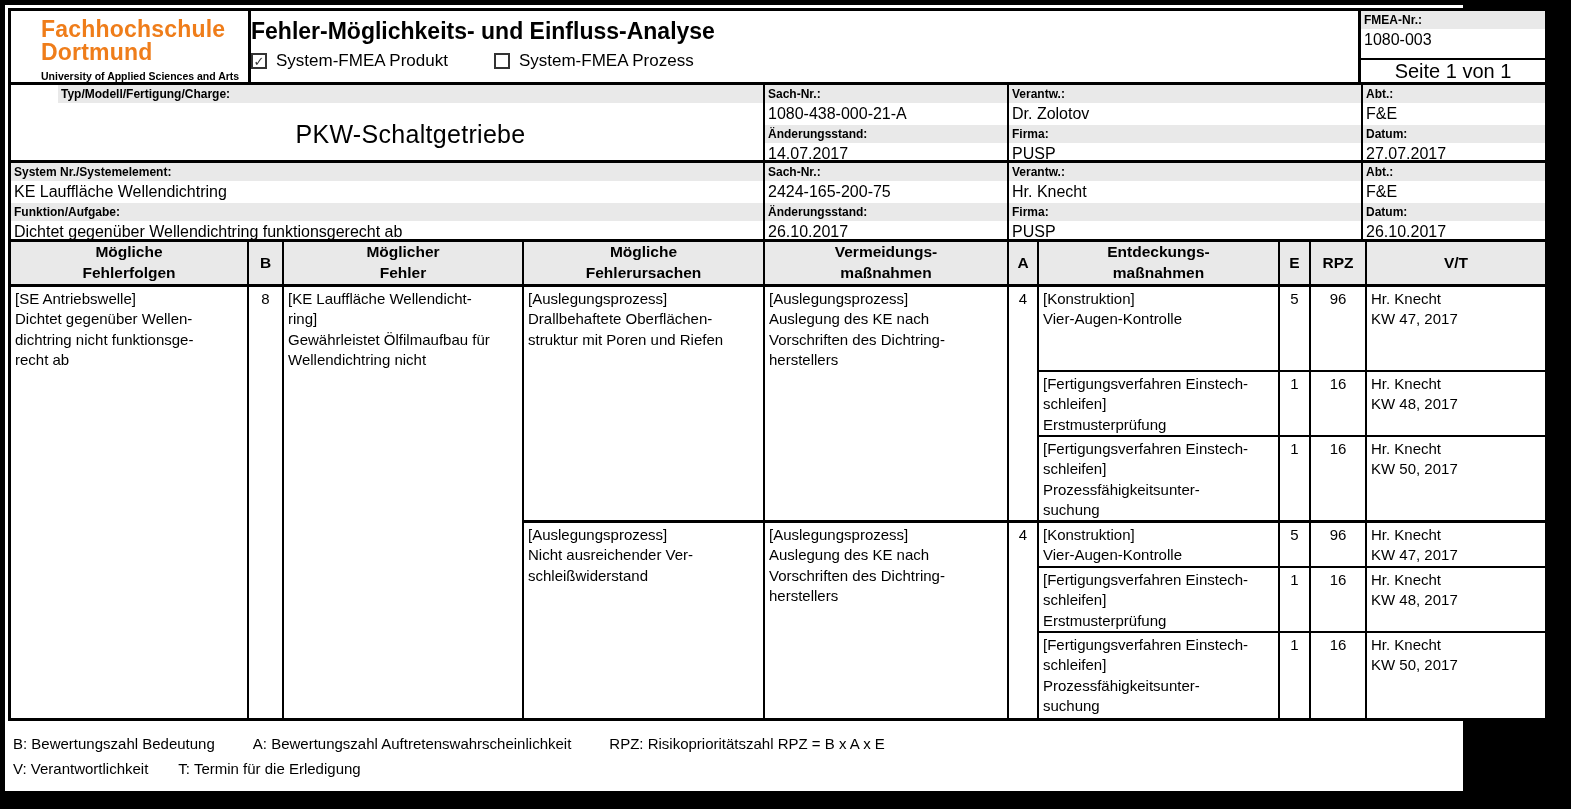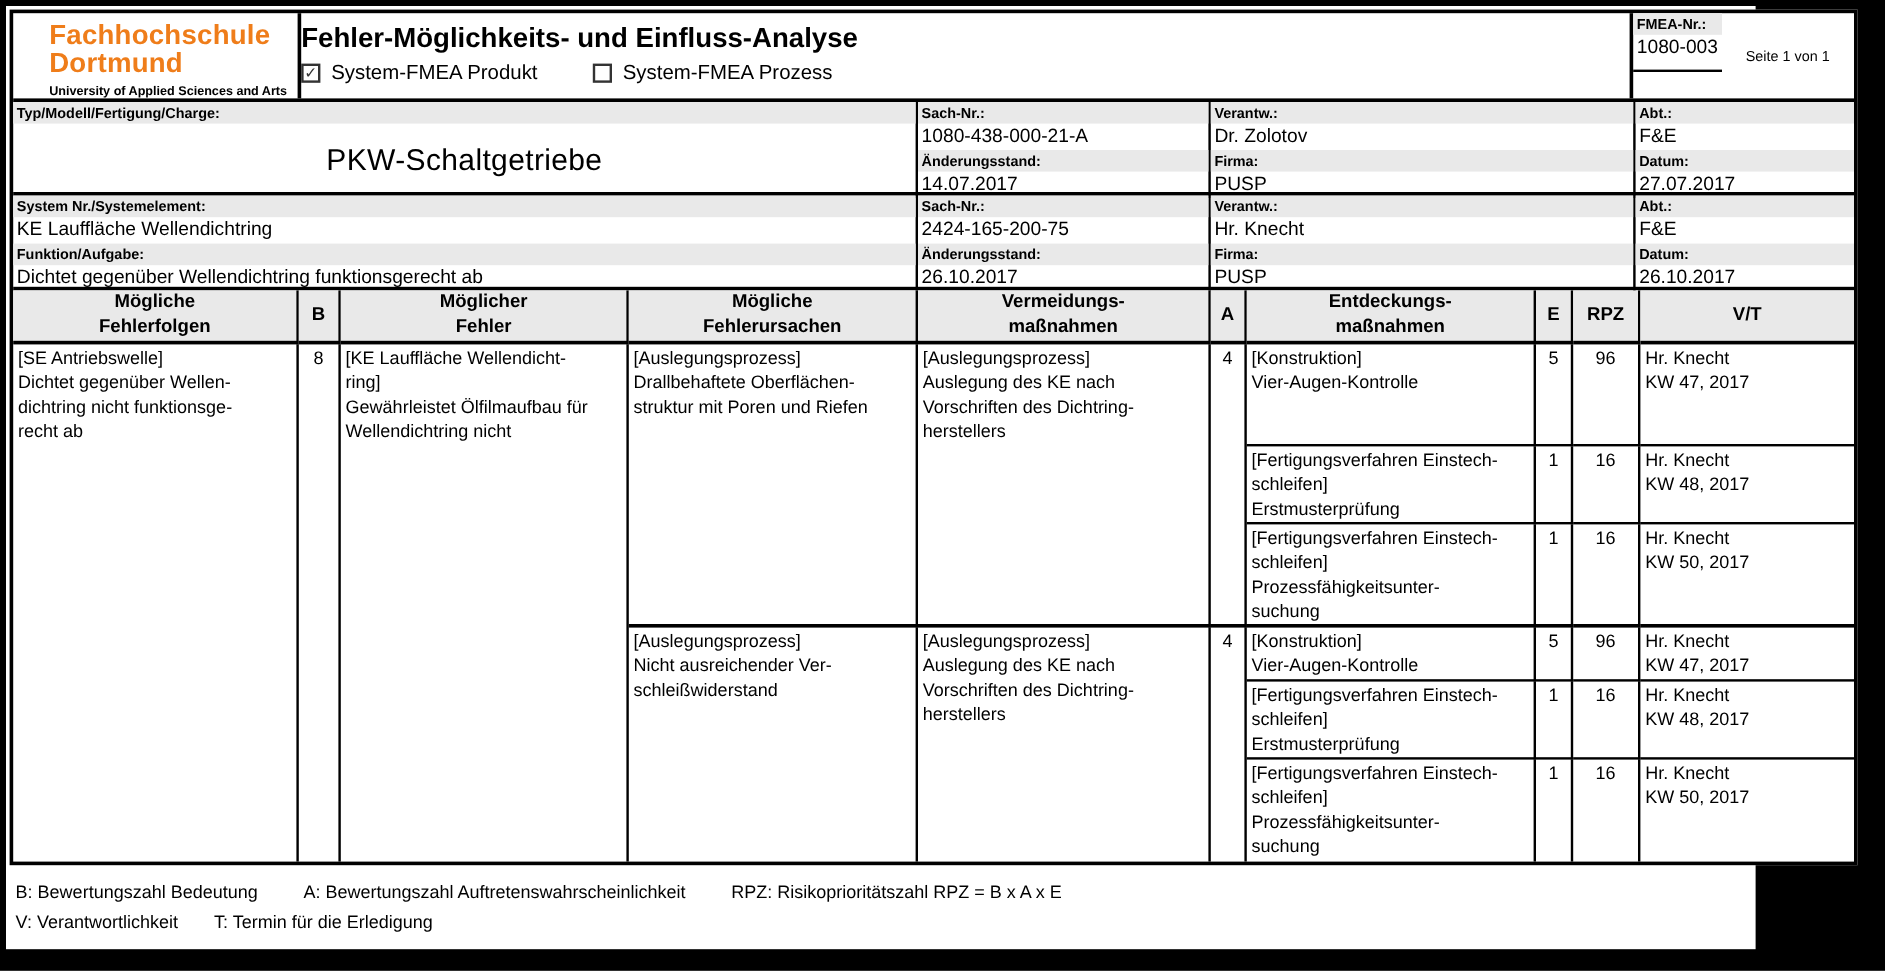--- a/index.html
+++ b/index.html
@@ -38,37 +38,37 @@
   .title-cell{border-right:3px solid #000;display:flex;flex-direction:column;align-items:flex-start;}
   .doc-title{font-size:23px;font-weight:bold;margin-top:7px;}
   .cb-row{display:flex;gap:46px;margin-top:6px;align-items:center;}
   .cb-item{display:flex;align-items:center;font-size:17px;}
   .cb-box{
     width:16px;height:16px;border:2px solid #333;margin-right:9px;
     display:inline-flex;align-items:center;justify-content:center;
     font-size:13px;line-height:1;color:#333;
     font-family:"DejaVu Sans", sans-serif;
   }
-  .fmea-cell{display:flex;flex-direction:row;}
+  .fmea-cell{display:flex;flex-direction:column;}
   .fmea-box{height:49px;border-bottom:2px solid #000;}
-  .seite{flex:1;display:flex;align-items:center;justify-content:center;font-size:12px;}
+  .seite{flex:1;display:flex;align-items:center;justify-content:center;font-size:20px;}
   
   .lbl{
     background:var(--gray);font-size:12px;font-weight:bold;
     padding:2px 3px 1px 3px;line-height:1.2;height:18px;
   }
   .val{font-size:16px;padding:1px 3px;line-height:1.25;}
   
   .sec-info{display:grid;grid-template-columns:754px 244px 354px 182px;}
   .sec-info1{height:78px;border-bottom:3px solid #000;}
   .sec-info2{height:79px;border-bottom:3px solid #000;}
   .icell{border-right:2px solid #000;display:flex;flex-direction:column;}
   .icell:last-child{border-right:none;}
   .icell .val{flex:1;}
-  .main-cell{display:flex;flex-direction:column;}
+  .main-cell{display:flex;flex-direction:column;margin-left:47px;}
   .big-val{
     flex:1;display:flex;align-items:center;justify-content:center;
     font-size:25px;letter-spacing:0.3px;
   }
   
   .fmea-table{
     display:grid;
     grid-template-columns:238px 35px 240px 241px 244px 30px 241px 31px 56px 178px;
     grid-template-rows:45px 85px 65px 86px 45px 65px 85px;
   }

